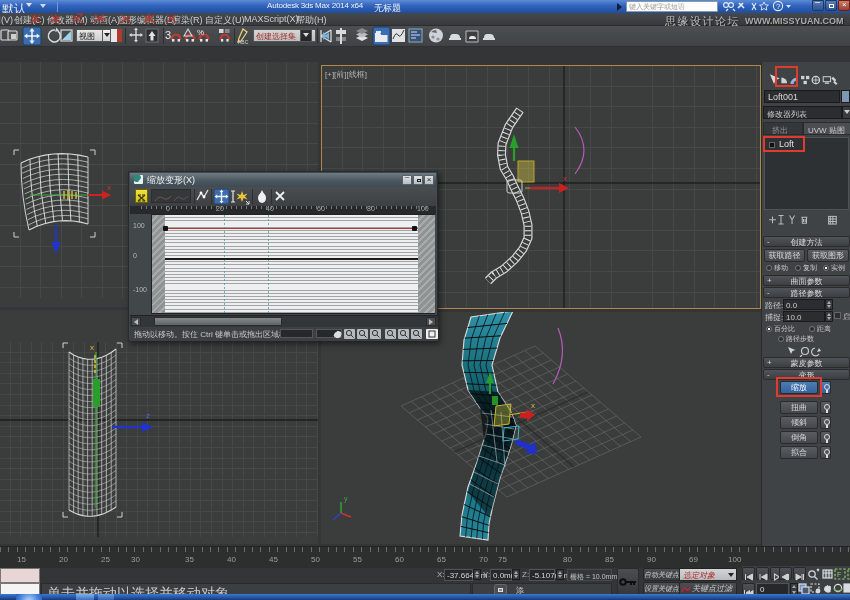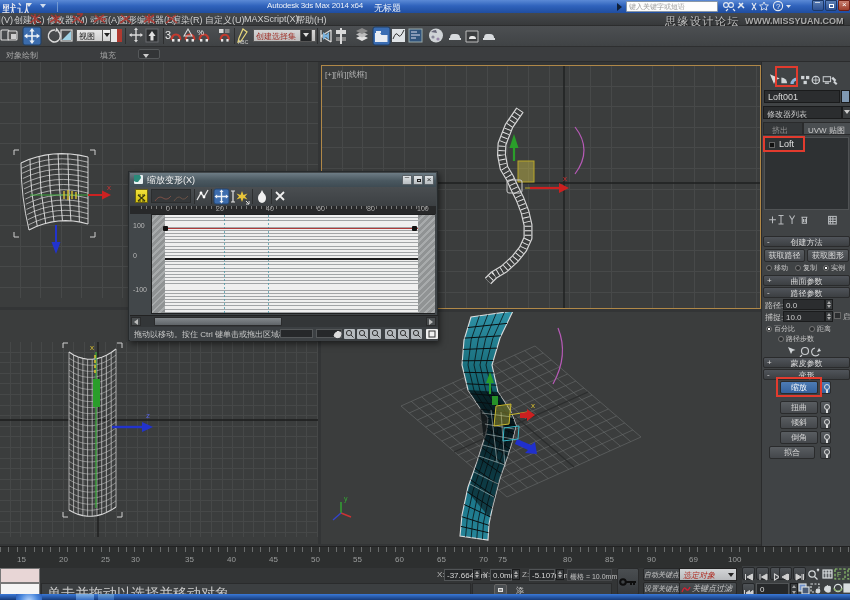--- a/index.html
+++ b/index.html
@@ -62,21 +62,21 @@
 .cfield span{position:absolute;left:2px;top:1px;font-size:8px;color:#d5d5d5;white-space:nowrap;}
 #keybar{left:617px;top:567px;width:122px;height:30px;font-style:italic;}
 .kbtn{position:absolute;width:37px;height:13px;background:linear-gradient(#4b4f52,#3a3d40);border:1px solid #262728;font-size:7px;color:#c8c8c8;text-align:center;line-height:12px;border-radius:2px;}
 #playbar{left:742px;top:566px;width:108px;height:31px;background:#3c3f41;}
 .playbtn{position:absolute;left:0;top:1px;width:13px;height:13px;background:linear-gradient(#4e5256,#3b3e41);border:1px solid #26282a;border-radius:2px;padding:0;}
 #redlogo{left:650px;top:512px;width:200px;height:66px;}
 </style></head>
 <body>
 <div id="root">
 <div class="abs" id="titlebar">
- <span style="position:absolute;left:2px;top:1px;font-size:15px;color:#e8e8ee">默认</span>
+ <span style="position:absolute;left:2px;top:1px;font-size:12px;color:#e8e8ee">默认</span>
  <span style="position:absolute;left:26px;top:3px;width:0;height:0;border-left:3px solid transparent;border-right:3px solid transparent;border-top:4px solid #dde4ea"></span>
  <span style="position:absolute;left:40px;top:4px;width:0;height:0;border-left:3.5px solid transparent;border-right:3.5px solid transparent;border-top:4.5px solid #cfdcee"></span>
  <span style="position:absolute;left:56px;top:0px;color:#7da0d4;font-size:11px">|</span>
  <span style="position:absolute;left:267px;top:1px;font-size:8px;color:#eef2f8;letter-spacing:-0.2px">Autodesk 3ds Max  2014 x64</span>
  <span style="position:absolute;left:374px;top:2px;font-size:9px;color:#f2f5fa">无标题</span>
  <span style="position:absolute;left:617px;top:3px;width:0;height:0;border-top:4px solid transparent;border-bottom:4px solid transparent;border-left:5px solid #0f1f38"></span>
  <div style="position:absolute;left:626px;top:1px;width:92px;height:11px;background:#fdfdfd;border:1px solid #8a97a6;border-radius:1px">
         <span style="position:absolute;left:2px;top:0px;font-size:7px;color:#9a9a9a">键入关键字或短语</span>
       </div>
  <svg width="70" height="13" style="position:absolute;left:722px;top:0">
@@ -230,27 +230,20 @@
         <span style="position:absolute;left:2px;top:1px;font-size:8px;color:#222">视图</span>
       </div>
  <div style="position:absolute;left:102px;top:3px;width:9px;height:13px;background:linear-gradient(#f2f2f2,#d0d0d0);border:1px solid #555">
         <span style="position:absolute;left:1px;top:3px;width:0;height:0;border-left:3px solid transparent;border-right:3px solid transparent;border-top:4px solid #222"></span>
       </div>
  <div style="position:absolute;left:253px;top:3px;width:63px;height:13px;background:linear-gradient(#d6d6d6,#bdbdbd);border:1px solid #555">
         <span style="position:absolute;left:2px;top:1px;font-size:8px;color:#a03028">创建选择集</span>
       </div>
  <div style="position:absolute;left:300px;top:3px;width:12px;height:13px;background:linear-gradient(#2e3032,#232527);border:1px solid #555">
         <span style="position:absolute;left:2px;top:3px;width:0;height:0;border-left:3px solid transparent;border-right:3px solid transparent;border-top:4px solid #ddd"></span>
-      </div>
-</div>
-<div class="abs" id="toolbar2">
- <span class="t8" style="left:6px;top:3px;color:#a8a8a8">对象绘制</span>
- <span class="t8" style="left:100px;top:3px;color:#a8a8a8">填充</span>
- <div style="position:absolute;left:138px;top:2px;width:22px;height:10px;background:#333537;border:1px solid #55585a;border-radius:2px">
-        <span style="position:absolute;left:4px;top:3.5px;width:0;height:0;border-left:3px solid transparent;border-right:3px solid transparent;border-top:4px solid #ccc"></span>
       </div>
 </div>
 <div class="abs vp" id="vpTL"></div>
 <div class="abs" id="gridTL"></div>
 <div class="abs vp" id="vpBL"></div>
 <div class="abs" id="gridBL"></div>
 <div class="abs vp" id="vpBR"></div>
 <div class="abs" id="vpTR">
       <div id="gridTR"></div>
     </div>
@@ -356,21 +349,21 @@
       </div>
  <div class="pbtn" style="left:18px;top:319px;width:38px;background:linear-gradient(#4d7cb5,#35619c);color:#fff">缩放</div>
  <div class="bulb" style="left:58px;top:319px;background:linear-gradient(#4d7cb5,#35619c)"></div>
  <div style="position:absolute;left:14px;top:315px;width:46px;height:20px;border:2px solid #e23b2e"></div>
  <div class="pbtn" style="left:18px;top:339px;width:38px">扭曲</div>
       <div class="bulb" style="left:58px;top:339px"></div>
  <div class="pbtn" style="left:18px;top:354px;width:38px">倾斜</div>
       <div class="bulb" style="left:58px;top:354px"></div>
  <div class="pbtn" style="left:18px;top:369px;width:38px">倒角</div>
       <div class="bulb" style="left:58px;top:369px"></div>
- <div class="pbtn" style="left:7px;top:384px;width:46px">拟合</div>
+ <div class="pbtn" style="left:18px;top:384px;width:38px">拟合</div>
       <div class="bulb" style="left:58px;top:384px"></div>
 </div>
 <svg class="abs" style="left:0;top:62px" width="318" height="245">
       <path d="M21.0,101.0 L28.8,97.6 L36.8,95.0 L45.0,93.1 L53.2,92.0 L61.7,91.6 L70.3,92.0 L79.1,93.1 L88.0,95.0" stroke="#d8d8d8" stroke-width="1.1" fill="none"></path>
       <path d="M21.6,106.2 L29.4,102.8 L37.3,100.2 L45.4,98.3 L53.6,97.2 L62.0,96.8 L70.5,97.2 L79.2,98.3 L88.0,100.2" stroke="#d8d8d8" stroke-width="0.7" fill="none"></path>
       <path d="M22.2,111.3 L30.0,107.9 L37.9,105.3 L45.9,103.4 L54.0,102.3 L62.3,101.9 L70.7,102.3 L79.3,103.4 L88.0,105.3" stroke="#d8d8d8" stroke-width="0.7" fill="none"></path>
       <path d="M22.8,116.5 L30.5,113.1 L38.4,110.5 L46.3,108.6 L54.4,107.5 L62.6,107.1 L70.9,107.5 L79.4,108.6 L88.0,110.5" stroke="#d8d8d8" stroke-width="0.7" fill="none"></path>
       <path d="M23.5,121.6 L31.1,118.2 L38.9,115.6 L46.8,113.7 L54.8,112.6 L62.9,112.2 L71.2,112.6 L79.5,113.7 L88.0,115.6" stroke="#d8d8d8" stroke-width="0.7" fill="none"></path>
       <path d="M24.1,126.8 L31.7,123.4 L39.4,120.8 L47.2,118.9 L55.2,117.8 L63.2,117.4 L71.4,117.8 L79.6,118.9 L88.0,120.8" stroke="#d8d8d8" stroke-width="0.7" fill="none"></path>
       <path d="M24.7,131.9 L32.3,128.5 L39.9,125.9 L47.7,124.0 L55.6,122.9 L63.5,122.5 L71.6,122.9 L79.7,124.0 L88.0,125.9" stroke="#d8d8d8" stroke-width="0.7" fill="none"></path>

